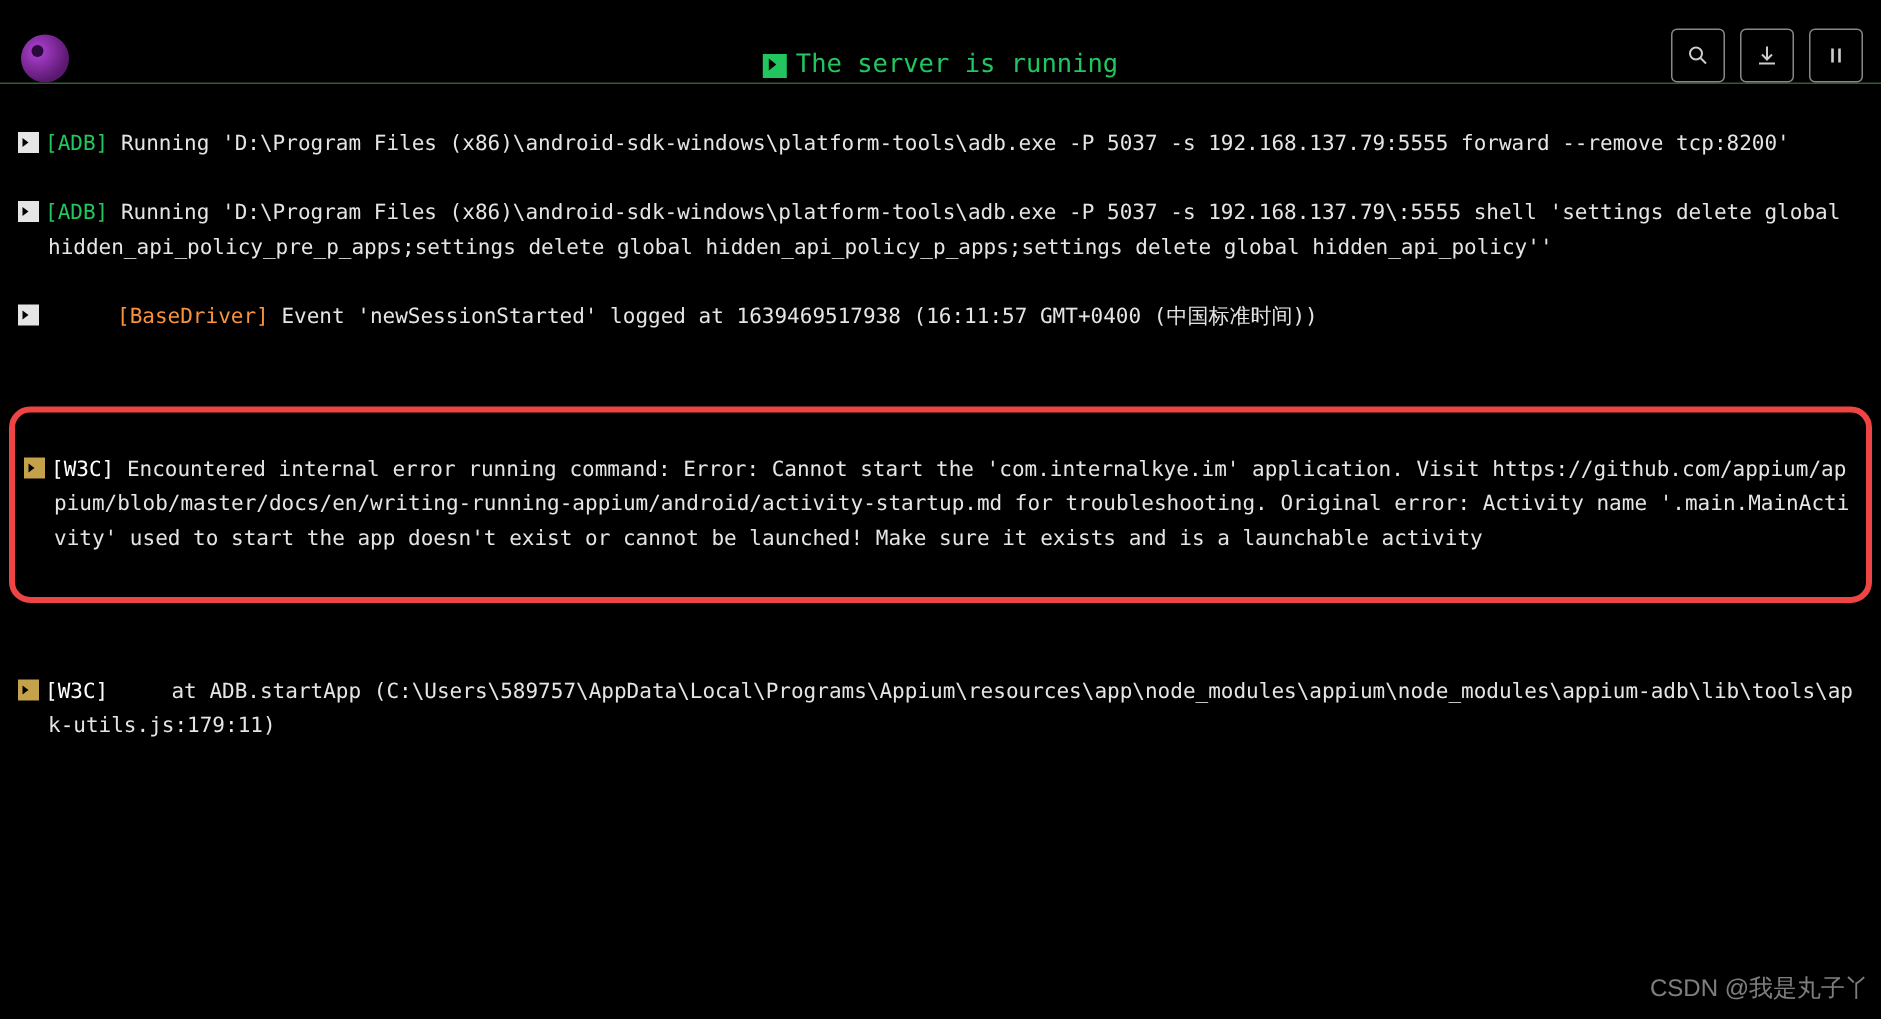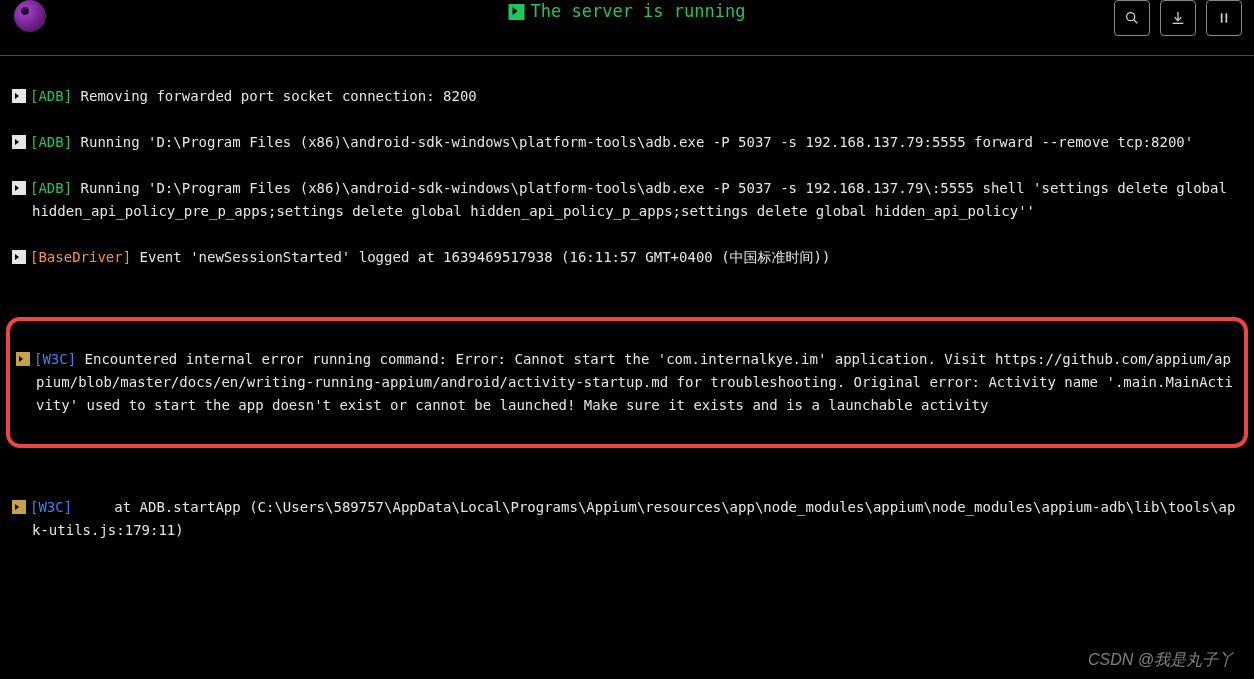--- a/index.html
+++ b/index.html
@@ -1,38 +1,38 @@
 <!DOCTYPE html>
 <html><head>
 <meta charset="utf-8">
 <style>
   * { box-sizing: border-box; margin: 0; padding: 0; }
   html, body { width: 1254px; height: 679px; background: #000; color: #e5e5e5; font-family: "Consolas","Menlo","Monaco",monospace; font-size: 14px; line-height: 23px; overflow: hidden; }
-  .header { position: relative; height: 56px; border-bottom: 1px solid #2f5f2f; display: flex; align-items: flex-start; }
+  .header { position: relative; height: 56px; border-bottom: 1px solid #2f5f2f; display: flex; align-items: flex-end; }
   .logo { width: 32px; height: 32px; border-radius: 50%; background: radial-gradient(circle at 35% 35%, #b142d6, #5a186e 70%); margin-left: 14px; position: relative; }
   .logo::after { content:""; position:absolute; width:8px; height:8px; border-radius:50%; background:#2a0a3d; top:7px; left:7px; }
   .status { position: absolute; left: 50%; transform: translateX(-50%); display: flex; align-items: center; gap: 6px; color: #22c55e; font-size: 17px; }
   .status .icon { display:inline-block; width:16px; height:16px; background:#22c55e; position:relative; }
   .status .icon::after { content:""; position:absolute; left:4px; top:3px; border-left:5px solid #000; border-top:4px solid transparent; border-bottom:4px solid transparent; }
   .toolbar { position: absolute; right: 12px; display: flex; gap: 10px; }
   .tool-btn { width: 36px; height: 36px; border: 1px solid #888; border-radius: 4px; display: flex; align-items: center; justify-content: center; cursor: pointer; }
   .tool-btn svg { stroke: #ccc; }
   .log { padding: 6px 12px 0 12px; white-space: pre-wrap; word-break: break-all; }
   .line { display: block; text-indent: -20px; padding-left: 20px; }
   .prompt { display: inline-block; width: 14px; height: 14px; background: #e5e5e5; position: relative; vertical-align: -2px; margin-right: 4px; }
   .prompt::after { content:""; position:absolute; left:3px; top:4px; border-left:4px solid #000; border-top:3px solid transparent; border-bottom:3px solid transparent; }
   .prompt.w3c { background:#c4a24a; }
   .prompt.w3c::after { border-left-color:#000; }
   .tag { }
   .tag-adb { color:#22c55e; }
   .tag-ui  { color:#c084fc; }
-  .tag-base{ color:#fb923c; }
-  .tag-w3c { color:#3b82f6; }
+  .tag-base{ color:#fb923c;margin-left:48px; }
+  .tag-w3c { color:#ffffff; }
   .highlight-box { border: 4px solid #ef4444; border-radius: 14px; padding: 4px 6px; margin: 2px -6px; }
-  .watermark { position: absolute; right: 20px; bottom: 8px; color: rgba(230,230,230,0.55); font-size: 16px; font-family: sans-serif; font-style: italic; }
+  .watermark { position: absolute; right: 8px; bottom: 8px; color: rgba(230,230,230,0.55); font-size: 16px; font-family: sans-serif; }
   .fade-top { position:absolute; top:56px; left:0; right:0; height:6px; background:linear-gradient(#000,transparent); pointer-events:none; }
 </style>
 </head>
 <body>
 
 <div class="header">
   <div class="logo"></div>
   <div class="status">
     <span class="icon"></span>
     <span>The server is running</span>
@@ -55,21 +55,20 @@
       <svg width="14" height="16" viewBox="0 0 24 24" fill="none" stroke-width="3">
           <line x1="8" y1="4" x2="8" y2="20"></line>
           <line x1="16" y1="4" x2="16" y2="20"></line>
         </svg>
     </div>
   </div>
 </div>
 <div class="fade-top"></div>
 
 <div class="log">
-<span class="line"><span class="prompt"></span><span class="tag tag-adb">[ADB]</span><span> Removing forwarded port socket connection: 8200</span></span>
 <span class="line"><span class="prompt"></span><span class="tag tag-adb">[ADB]</span><span> Running 'D:\Program Files (x86)\android-sdk-windows\platform-tools\adb.exe -P 5037 -s 192.168.137.79:5555 forward --remove tcp:8200'</span></span>
 <span class="line"><span class="prompt"></span><span class="tag tag-adb">[ADB]</span><span> Running 'D:\Program Files (x86)\android-sdk-windows\platform-tools\adb.exe -P 5037 -s 192.168.137.79\:5555 shell 'settings delete global hidden_api_policy_pre_p_apps;settings delete global hidden_api_policy_p_apps;settings delete global hidden_api_policy''</span></span>
 <span class="line"><span class="prompt"></span><span class="tag tag-base">[BaseDriver]</span><span> Event 'newSessionStarted' logged at 1639469517938 (16:11:57 GMT+0400 (中国标准时间))</span></span>
 
 <div class="highlight-box">
 <span class="line"><span class="prompt w3c"></span><span class="tag tag-w3c">[W3C]</span><span> Encountered internal error running command: Error: Cannot start the 'com.internalkye.im' application. Visit https://github.com/appium/appium/blob/master/docs/en/writing-running-appium/android/activity-startup.md for troubleshooting. Original error: Activity name '.main.MainActivity' used to start the app doesn't exist or cannot be launched! Make sure it exists and is a launchable activity</span></span>
 </div>
 
 <span class="line"><span class="prompt w3c"></span><span class="tag tag-w3c">[W3C]</span><span>     at ADB.startApp (C:\Users\589757\AppData\Local\Programs\Appium\resources\app\node_modules\appium\node_modules\appium-adb\lib\tools\apk-utils.js:179:11)</span></span>
 

